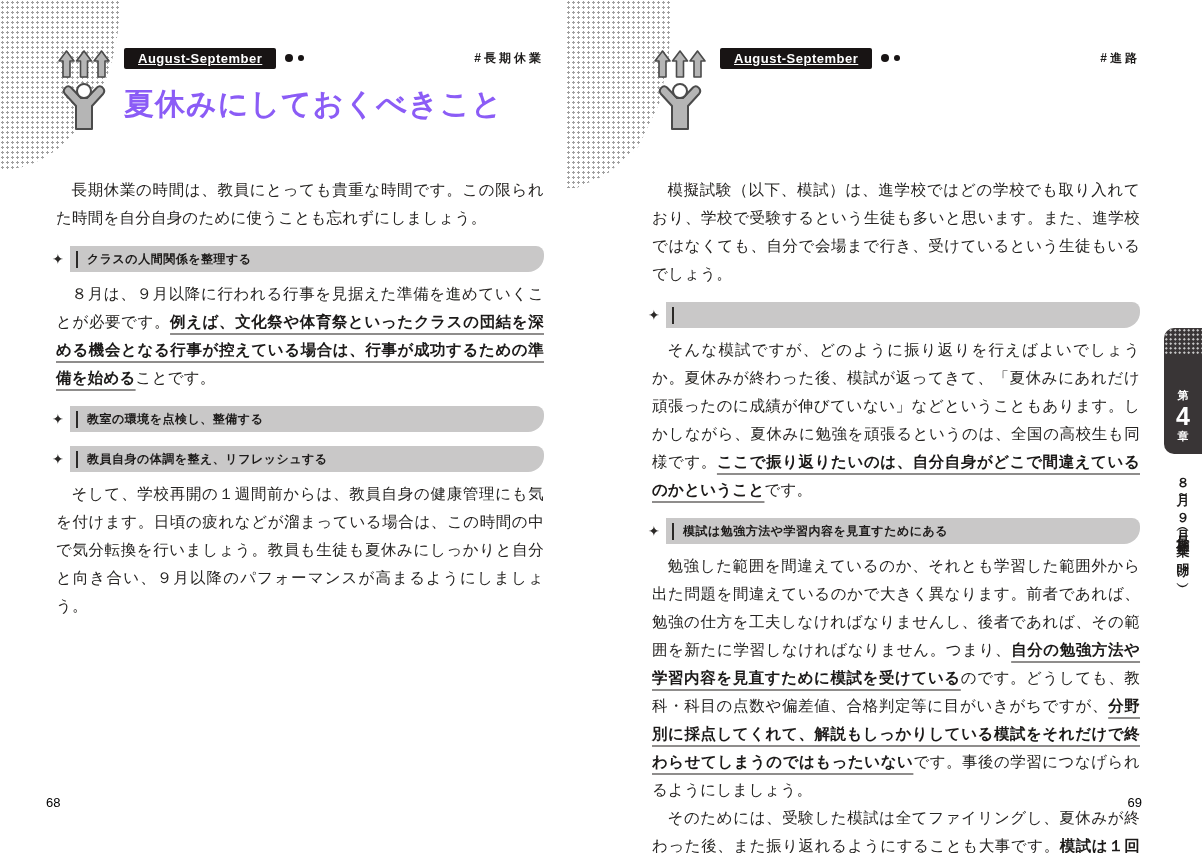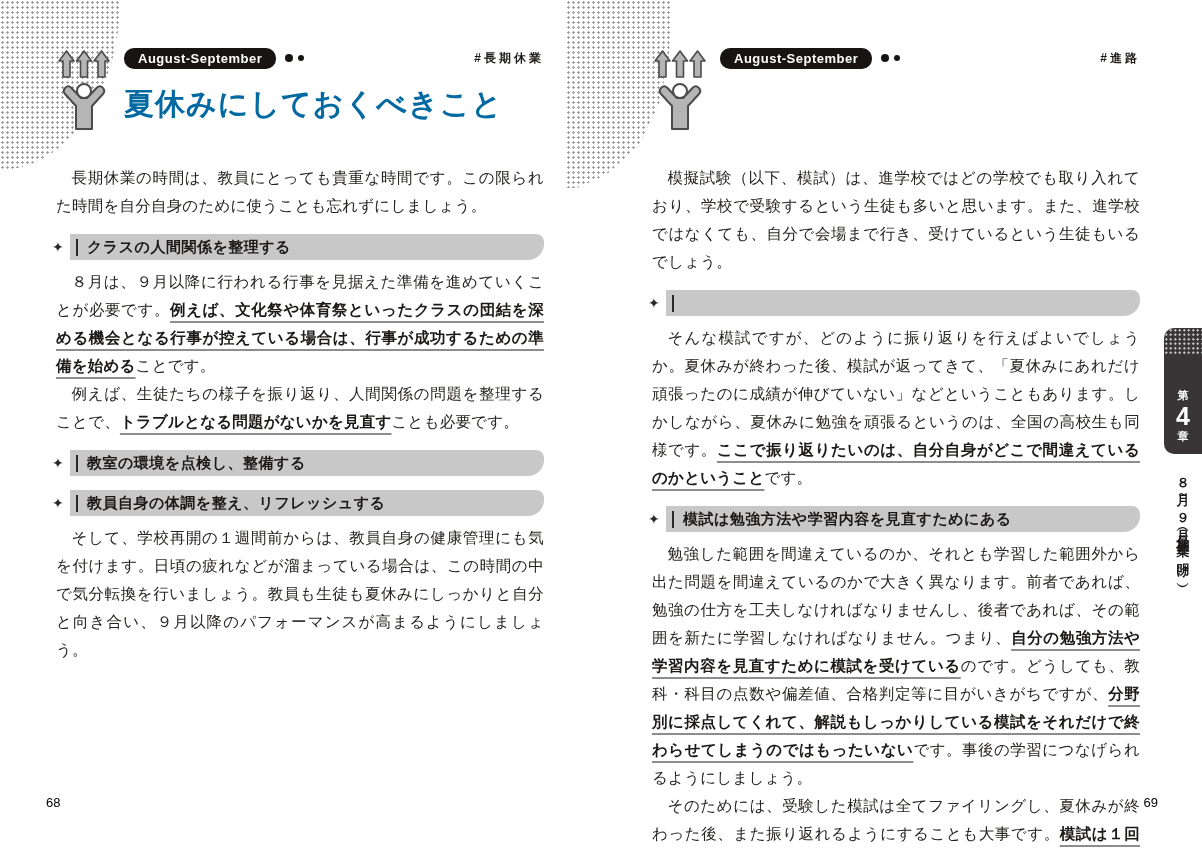--- a/index.html
+++ b/index.html
@@ -12,39 +12,39 @@
   #wedge-gutter{position:absolute;left:566px;top:0;width:106px;height:188px;
     clip-path:polygon(0 0,100% 0,97% 30%,88% 55%,68% 78%,38% 93%,10% 100%,0 100%);}
   .page{position:absolute;top:46px;width:488px;}
   #page-left{left:56px;}
   #page-right{left:652px;}
   .page-header{display:flex;}
   .icon-col{width:58px;flex:0 0 58px;padding-top:4px;}
   .header-right{flex:1;display:flex;flex-direction:column;margin-left:10px;}
   .badge-row{display:flex;align-items:center;height:24px;}
   .badge{background:#181414;color:#ffffff;font-size:13px;font-weight:700;
-    padding:3px 14px;border-radius:10px;letter-spacing:.5px;}
+    padding:3px 14px;border-radius:2px;letter-spacing:.5px;text-decoration:underline;}
   .dot-lg{width:8px;height:8px;border-radius:50%;background:#181414;margin-left:9px;}
   .dot-sm{width:6px;height:6px;border-radius:50%;background:#181414;margin-left:5px;}
   .hashtag{margin-left:auto;font-size:12px;font-weight:700;letter-spacing:3px;color:#1c1a19;}
-  .page-title{font-size:30px;font-weight:700;letter-spacing:1px;color:#0369a1;margin-top:16px;line-height:1.2;}
-  .page-body{margin-top:30px;}
+  .page-title{font-size:30px;font-weight:700;letter-spacing:1px;color:#8b5cf6;margin-top:16px;line-height:1.2;}
+  .page-body{margin-top:42px;}
   .para{margin:0;font-size:15.5px;line-height:28px;text-align:justify;text-indent:1em;
     letter-spacing:.2px;}
   .para .em{font-weight:700;color:#1c1a19;text-decoration:underline;
     text-decoration-color:#8f8d8c;text-decoration-thickness:2px;text-underline-offset:6px;}
   .heading-row{display:flex;align-items:center;margin:14px 0 8px -4px;}
   .sparkle{font-size:14px;color:#2b2927;width:18px;flex:0 0 18px;text-align:left;}
   .hbar{flex:1;background:#c9c8c8;height:26px;border-radius:0 8px 16px 0;
     display:flex;align-items:center;padding-left:6px;}
   .pipe{width:2px;height:17px;background:#2b2927;margin-right:9px;flex:0 0 2px;}
-  .htext{font-size:15px;font-weight:700;color:#1c1a19;letter-spacing:.5px;}
+  .htext{font-size:12px;font-weight:700;color:#1c1a19;letter-spacing:.5px;}
   .pagenum{position:absolute;top:795px;font-size:13px;color:#000000;}
   #pagenum-left{left:46px;}
-  #pagenum-right{right:44px;}
+  #pagenum-right{right:60px;}
   #chapter-tab{position:absolute;right:0;top:328px;width:38px;}
   #tab-dark{position:relative;width:38px;height:126px;background:#393536;
     border-radius:10px 0 0 10px;color:#ffffff;display:flex;flex-direction:column;
     align-items:center;justify-content:flex-end;padding-bottom:10px;box-sizing:border-box;}
   #tab-dots{position:absolute;left:0;top:0;width:38px;height:26px;border-radius:10px 0 0 0;
     background-image:radial-gradient(circle,#d4d4d4 1px,transparent 1.2px);background-size:4.5px 4.5px;}
   .tab-small{font-size:11px;font-weight:700;line-height:1.25;}
   .tab-num{font-size:25px;font-weight:700;line-height:1.1;}
   #tab-period{writing-mode:vertical-rl;text-orientation:mixed;font-size:13px;font-weight:700;
     letter-spacing:3px;color:#1c1a19;margin:14px auto 0 auto;line-height:1;}
@@ -83,21 +83,20 @@
     <div class="page-body">
       <p class="para"><span>長期休業の時間は、教員にとっても貴重な時間です。この限られた時間を自分自身のために使うことも忘れずにしましょう。</span></p>
       <div class="heading-row">
         <span class="sparkle">✦</span>
         <div class="hbar">
           <span class="pipe"></span>
           <span class="htext">クラスの人間関係を整理する</span>
         </div>
       </div>
       <p class="para"><span>８月は、９月以降に行われる行事を見据えた準備を進めていくことが必要です。</span><span class="em">例えば、文化祭や体育祭といったクラスの団結を深める機会となる行事が控えている場合は、行事が成功するための準備を始める</span><span>ことです。</span></p>
-      <p class="para"><span>例えば、生徒たちの様子を振り返り、人間関係の問題を整理することで、</span><span class="em">トラブルとなる問題がないかを見直す</span><span>ことも必要です。</span></p>
       <div class="heading-row">
         <span class="sparkle">✦</span>
         <div class="hbar">
           <span class="pipe"></span>
           <span class="htext">教室の環境を点検し、整備する</span>
         </div>
       </div>
       <div class="heading-row">
         <span class="sparkle">✦</span>
         <div class="hbar">

